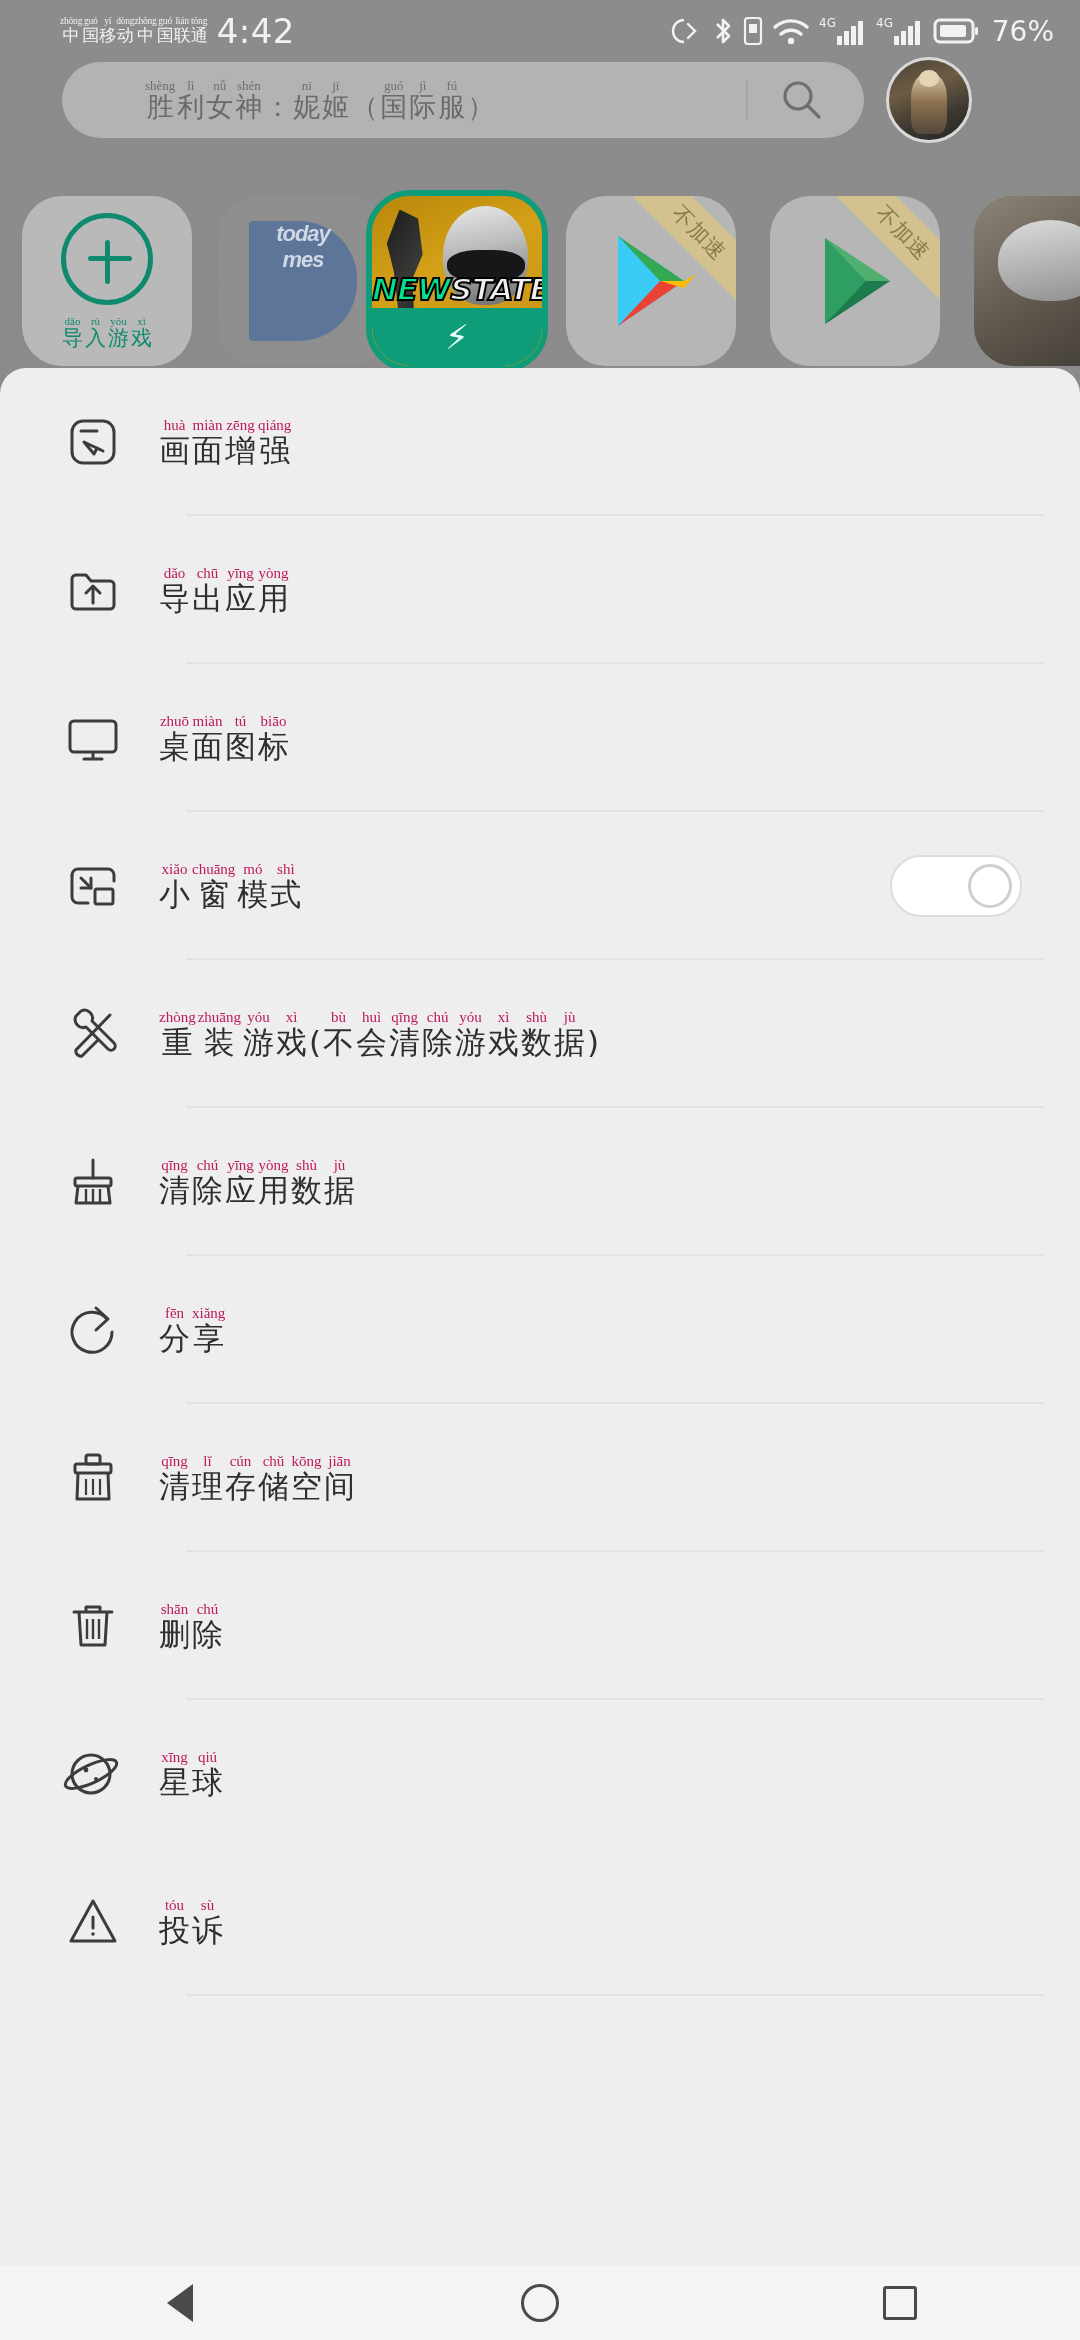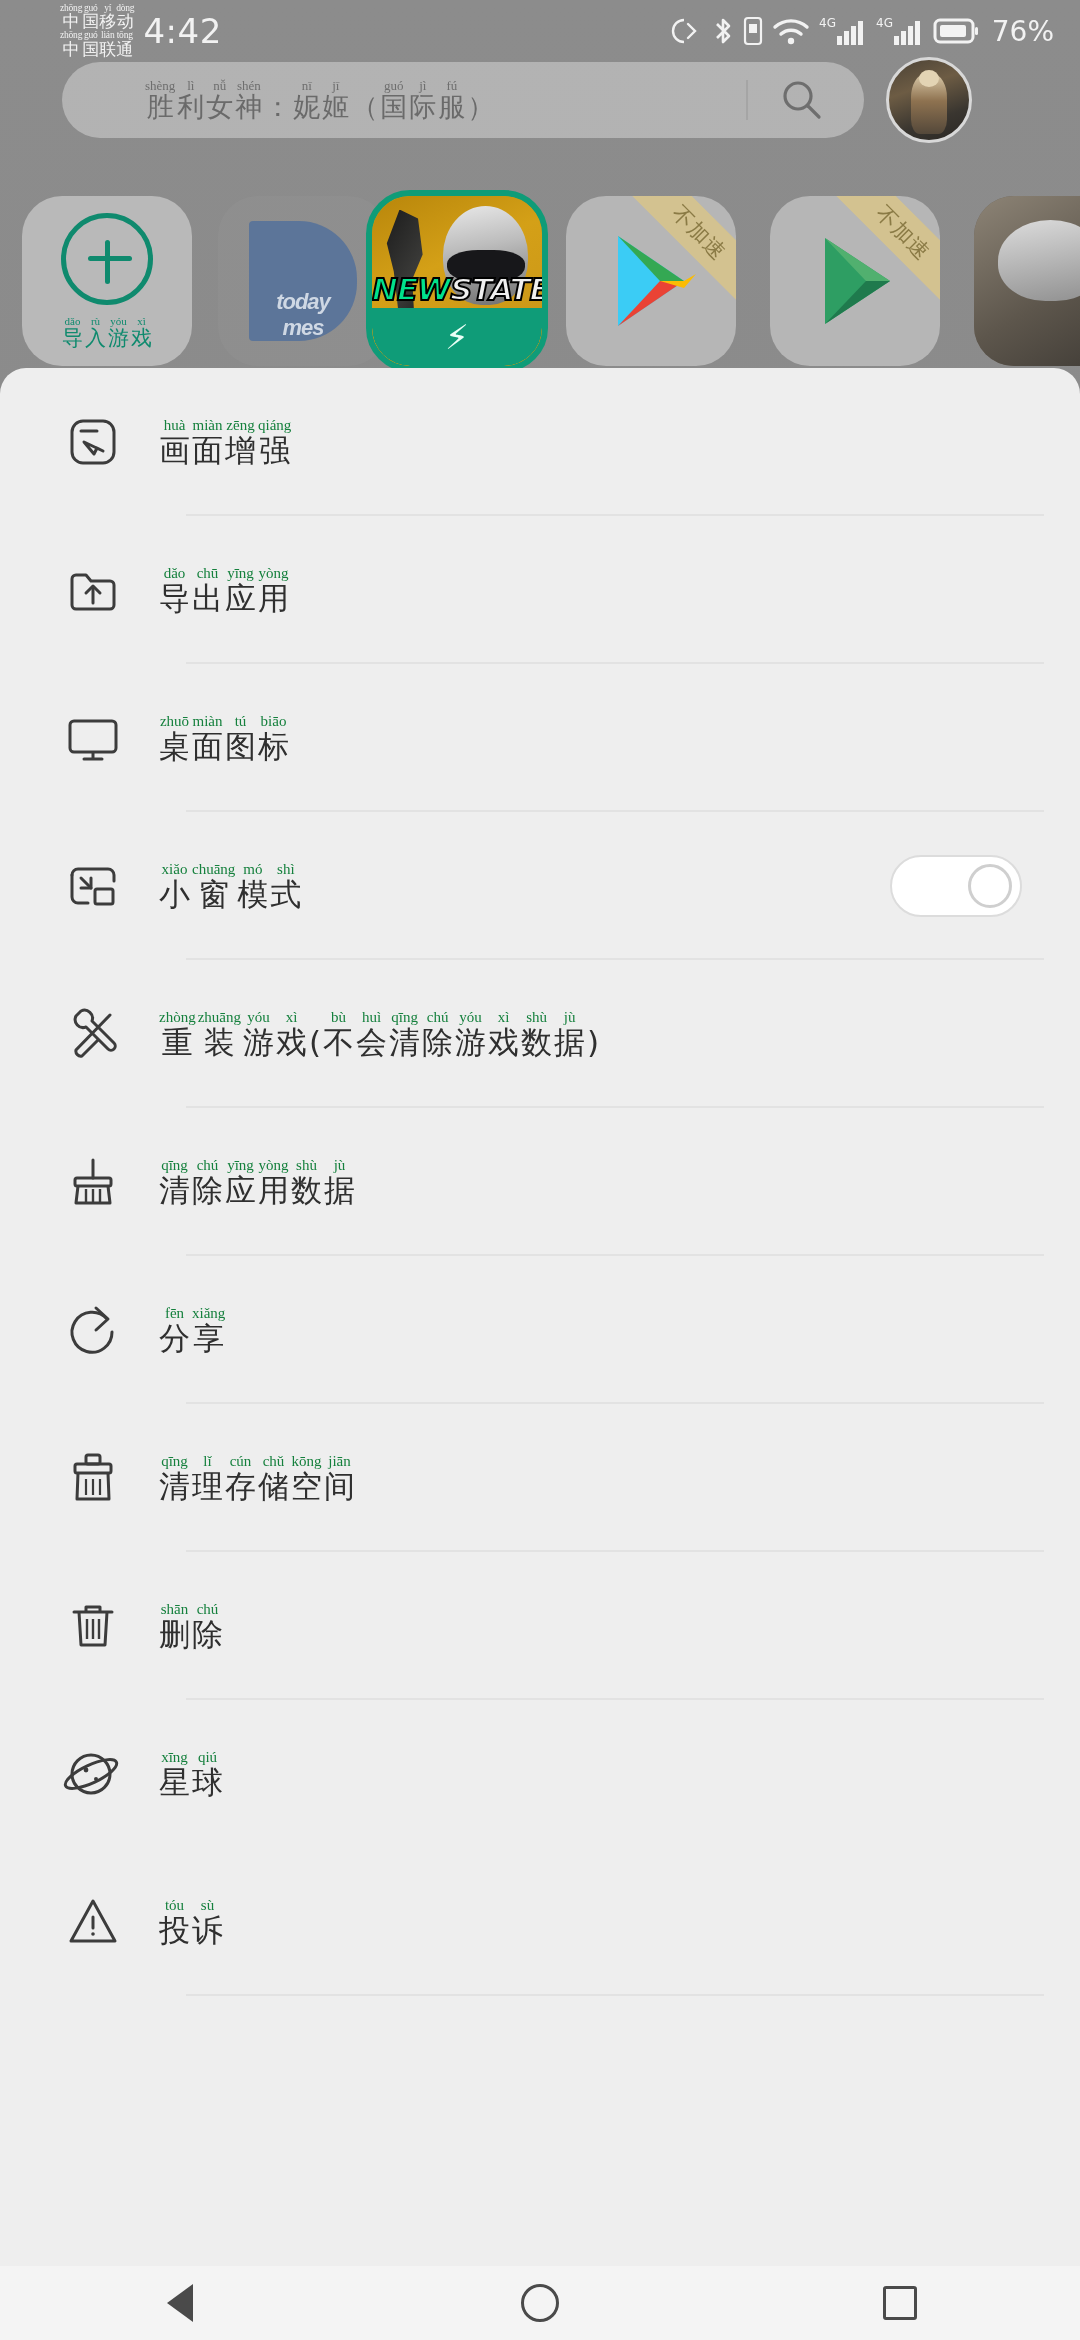--- a/index.html
+++ b/index.html
@@ -15,21 +15,21 @@
   #backdrop {
     position:absolute; inset:0;
     background:linear-gradient(#8c8c8c 0%, #8a8a8a 40%, #868686 100%);
   }
 
   
   #statusbar {
     position:absolute; top:0; left:0; width:1080px; height:62px;
     display:flex; align-items:center; color:#f2f2f2;
   }
-  .carriers { margin-left:60px; display:flex; flex-direction:column; gap:0px; }
+  .carriers { margin-left:60px; display:flex; flex-direction:row; gap:0px; }
   .carrier-ruby { display:flex; gap:0px; align-items:flex-end; line-height:1; }
   .ruby-pair { display:flex; flex-direction:column; align-items:center; line-height:1; }
   .ruby-pair .py { font-size:9.5px; letter-spacing:-0.2px; white-space:nowrap;
                    font-family:"Liberation Serif",serif; }
   .ruby-pair .han { font-size:17px; font-family:"DejaVu Sans",sans-serif; line-height:1.05; }
   #clock { font-size:34px; margin-left:9px; font-weight:400; letter-spacing:0.5px;
            font-family:"DejaVu Sans",sans-serif;text-align:right; }
   #status-right { margin-left:auto; margin-right:26px; display:flex; align-items:center; gap:9px; }
   #status-right svg { display:block; }
   #battery-pct { font-size:28px; margin-left:4px; font-family:"DejaVu Sans",sans-serif; }
@@ -78,21 +78,21 @@
   .plus-circle:after  { top:50%; left:22px; height:5px; width:44px; margin-top:-2.5px; }
   .import-label { display:flex; align-items:flex-end; }
   .import-label .rb .py { font-size:11px; color:#0f8a6e; }
   .import-label .rb .han { font-size:21px; color:#0f8a6e; }
 
   .app-today { left:218px; background:rgba(150,150,150,0.35);
                display:flex; flex-direction:column; align-items:center; justify-content:center; }
   .today-mark { width:108px; height:120px; background:#5c7599;
                 border-radius:4px 58px 58px 4px; position:relative;
                 display:flex; flex-direction:column; align-items:center;
-                justify-content:flex-end; color:#cfd8e4; }
+                justify-content:flex-start; color:#cfd8e4; }
   .today-mark .l1 { font-size:22px; font-weight:bold; font-style:italic; letter-spacing:-1px;}
   .today-mark .l2 { font-size:22px; font-weight:bold; font-style:italic; letter-spacing:-1px;}
 
   .app-newstate { left:366px; width:182px; height:182px; top:-6px;
                   border-radius:44px; border:6px solid #0f9c78;
                   background:#c99a10; }
   .ns-inner { position:absolute; inset:0; overflow:hidden; border-radius:38px; }
   .ns-sky { position:absolute; inset:0;
             background:linear-gradient(155deg,#b8860b 0%,#d4a017 40%,#c8941a 100%); }
   .ns-gun { position:absolute; left:6%; top:8%; width:34%; height:66%;
@@ -132,21 +132,21 @@
     position:absolute; left:0; top:368px; width:1080px; height:1898px;
     background:#eeeeee; border-radius:26px 26px 0 0;
   }
   .menu { padding:0 0 0 0; }
   .menu-item { position:relative; height:148px; display:flex; align-items:center;
                padding-left:62px; }
   .mi-icon { width:96px; flex:0 0 96px; display:flex; align-items:center;
              justify-content:flex-start; color:#3c3c3c; }
   .mi-icon svg { display:block; }
   .mi-label { display:flex; align-items:flex-end; }
-  .mi-label .rb .py { font-size:15px; color:#15803d; font-family:"Liberation Serif",serif; }
+  .mi-label .rb .py { font-size:15px; color:#be185d; font-family:"Liberation Serif",serif; }
   .mi-label .rb .han { font-size:31px; color:#2f2f2f; font-family:"DejaVu Sans",sans-serif; }
   .mi-divider { position:absolute; left:186px; right:36px; bottom:0; height:2px;
                 background:#e2e2e2; }
   .mi-toggle { position:absolute; right:58px; top:50%; transform:translateY(-50%);
                width:132px; height:62px; border-radius:31px; background:#ffffff;
                border:2px solid #dcdcdc; }
   .mi-toggle .knob { position:absolute; right:8px; top:50%; transform:translateY(-50%);
                      width:44px; height:44px; border-radius:50%;
                      background:#ffffff; border:3px solid #cfcfcf; }
 

